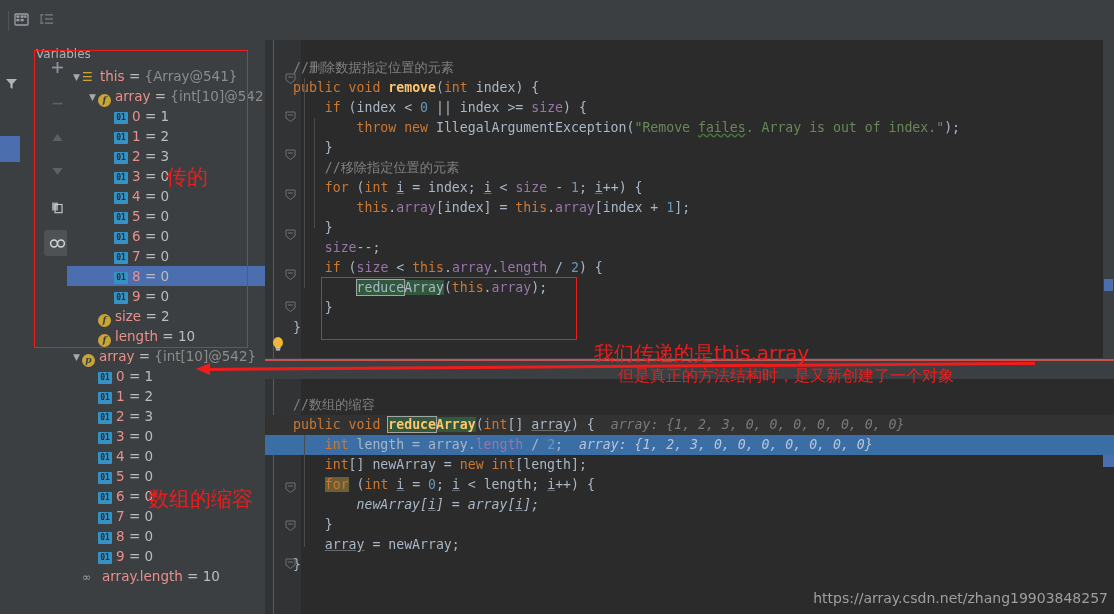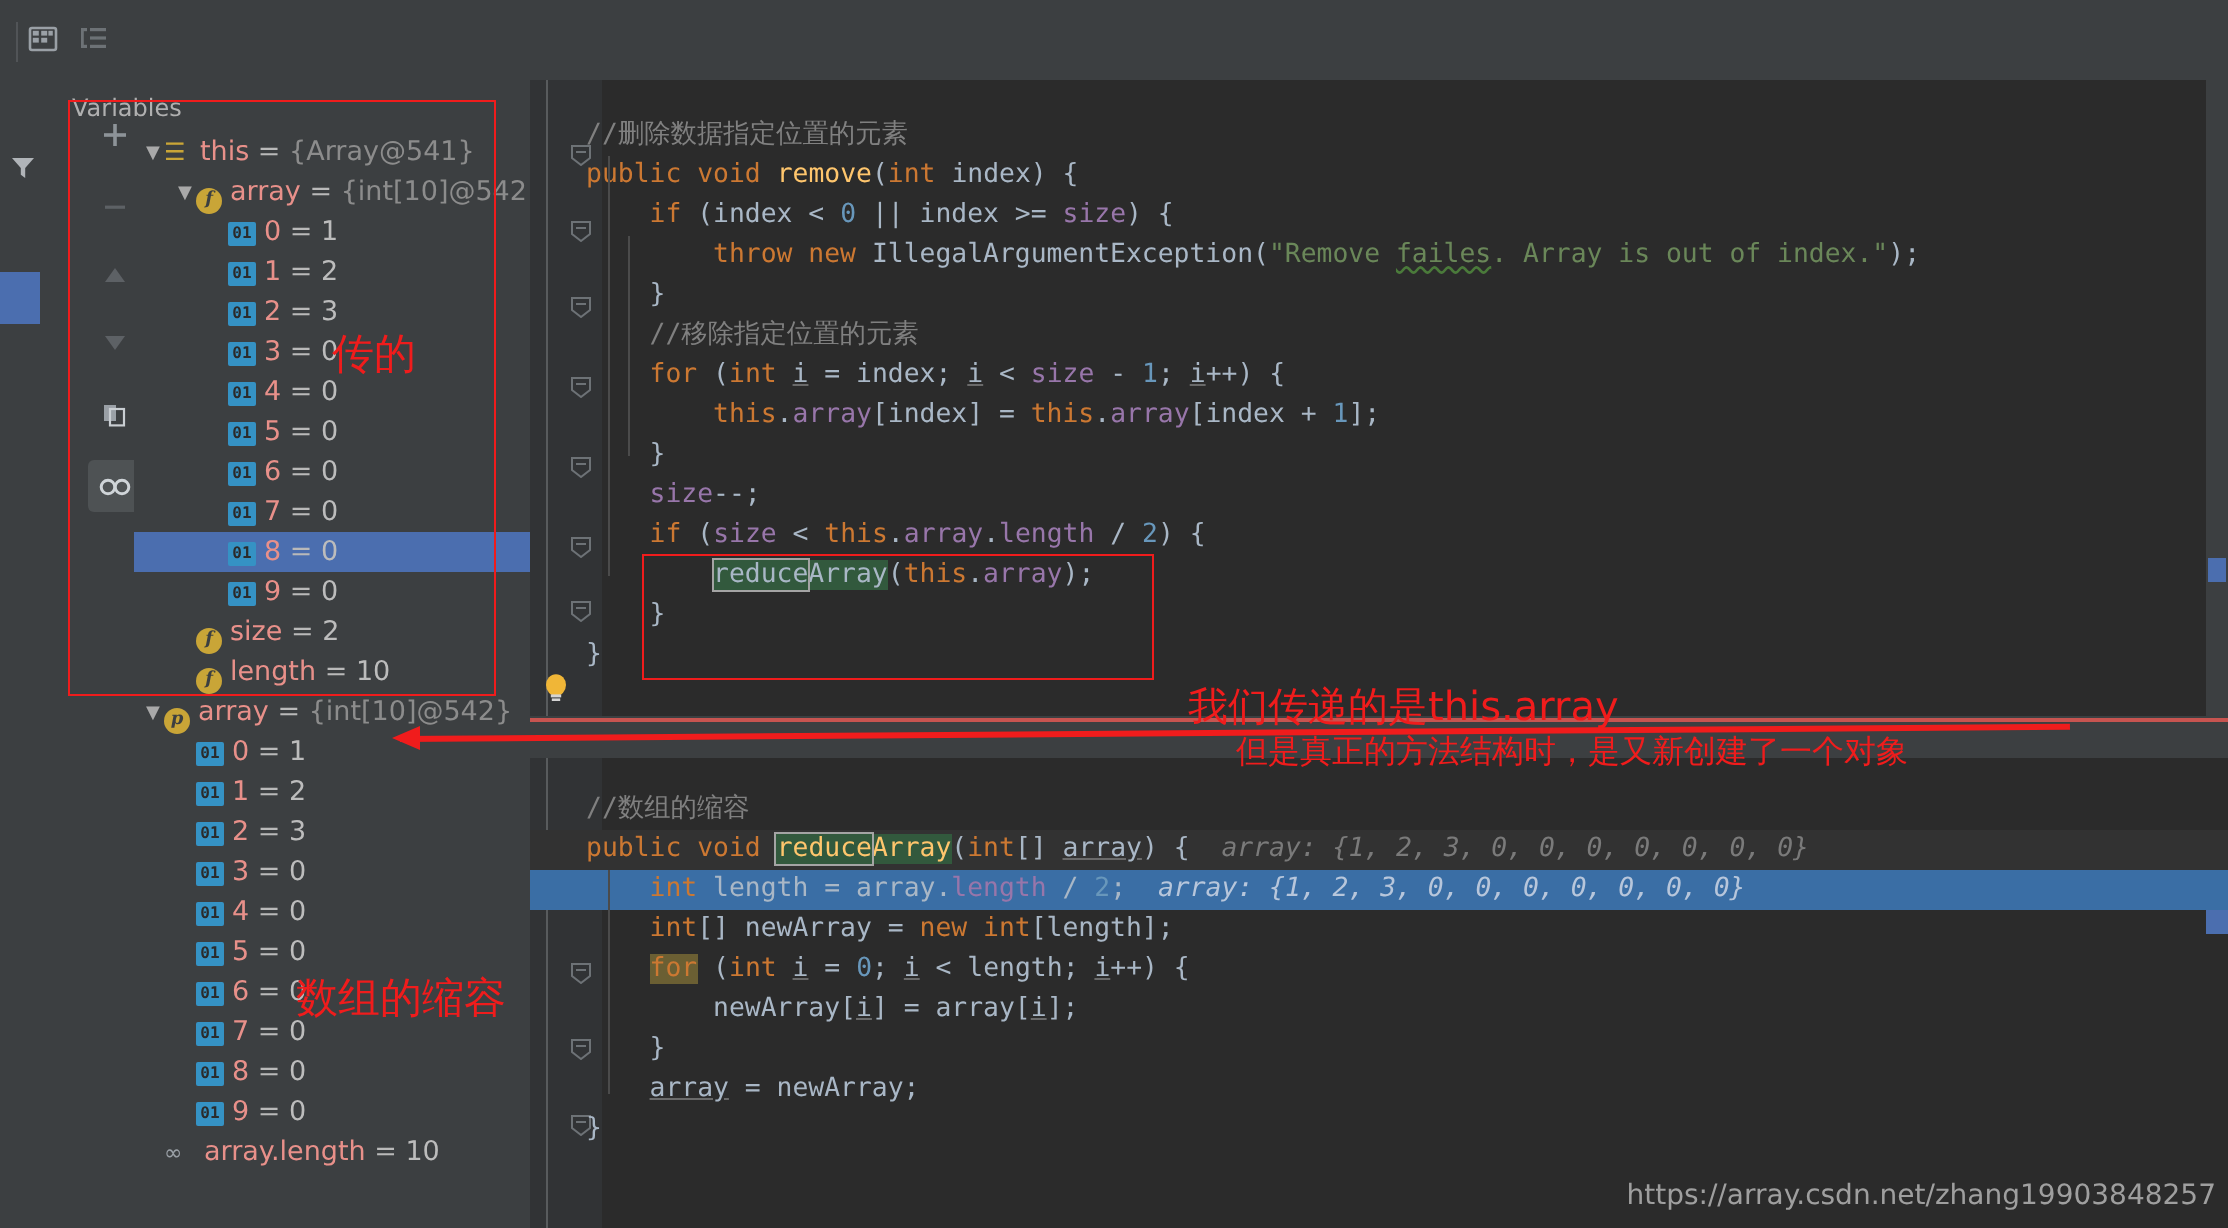--- a/index.html
+++ b/index.html
@@ -57,21 +57,21 @@
   #gutter-bottom{position:absolute;left:0;top:0;width:36px;height:235px;background:#313335;}
   #editor-bottom-code{position:absolute;left:28px;top:0;width:821px;height:235px;}
 
   .cline{position:absolute;left:0;height:20px;line-height:20px;white-space:pre;
          font-family:"DejaVu Sans Mono","Liberation Mono",monospace;font-size:13.2px;}
   .hl-line{position:absolute;left:0;height:20px;}
 
   
   .t-cmt{color:#808080;}
   .t-kw{color:#cc7832;}
-  .t-fn{color:#ffc66d;}
+  .t-fn{color:#ffc66d;font-weight:bold;}
   .t-str{color:#6a8759;}
   .t-num{color:#6897bb;}
   .t-fld{color:#9876aa;}
   .t-txt{color:#a9b7c6;}
   .t-ident{color:#a9b7c6;text-decoration:underline;text-decoration-color:#6a6a6a;}
   .t-hint{color:#7a7a7a;font-style:italic;}
   .t-hint-sel{color:#b7c6db;font-style:italic;}
   .t-err{color:#6a8759;text-decoration:underline wavy #4a7a3a;text-decoration-skip-ink:none;}
   .occ{background:#32593d;}
   .occ-box{background:#32593d;outline:1px solid #a4a4a4;}
@@ -304,21 +304,21 @@
         </svg></div>
     </div>
   <div id="editor-bottom-code">
       <div class="hl-line" style="top: 56px; height: 20px; left: -28px; width: 849px; background: rgb(58, 110, 165);"></div>
       <div class="hl-line" style="top: 36px; height: 20px; left: -28px; width: 849px; background: rgb(50, 50, 50);"></div>
       <div class="cline" style="top: 16px;"><span class="t-cmt">//数组的缩容</span></div>
       <div class="cline" style="top: 36px;"><span class="t-kw">public</span> <span class="t-kw">void</span> <span class="occ-box t-fn">reduce</span><span class="occ t-fn">Array</span><span class="t-txt">(</span><span class="t-kw">int</span><span class="t-txt">[] </span><span class="t-ident">array</span><span class="t-txt">) {</span>  <span class="t-hint">array: {1, 2, 3, 0, 0, 0, 0, 0, 0, 0}</span></div>
       <div class="cline" style="top: 56px;">    <span class="t-kw">int</span> <span class="t-txt">length = </span><span class="t-txt">array</span><span class="t-txt">.</span><span class="t-fld">length</span><span class="t-txt"> / </span><span class="t-num">2</span><span class="t-txt">;</span>  <span class="t-hint-sel">array: {1, 2, 3, 0, 0, 0, 0, 0, 0, 0}</span></div>
       <div class="cline" style="top: 76px;">    <span class="t-kw">int</span><span class="t-txt">[] newArray = </span><span class="t-kw">new</span> <span class="t-kw">int</span><span class="t-txt">[length];</span></div>
       <div class="cline" style="top: 96px;">    <span class="kw-occ t-kw">for</span> <span class="t-txt">(</span><span class="t-kw">int</span> <span class="t-ident">i</span><span class="t-txt"> = </span><span class="t-num">0</span><span class="t-txt">; </span><span class="t-ident">i</span><span class="t-txt"> &lt; length; </span><span class="t-ident">i</span><span class="t-txt">++) {</span></div>
-      <div class="cline" style="top: 116px;">        <span class="t-txt">newArray[</span><span class="t-ident">i</span><span class="t-txt">] = array[</span><span class="t-ident">i</span><span class="t-txt">];</span></div>
+      <div class="cline" style="top: 116px; font-style: italic;">        <span class="t-txt">newArray[</span><span class="t-ident">i</span><span class="t-txt">] = array[</span><span class="t-ident">i</span><span class="t-txt">];</span></div>
       <div class="cline" style="top: 136px;">    <span class="t-txt">}</span></div>
       <div class="cline" style="top: 156px;">    <span class="t-ident">array</span><span class="t-txt"> = newArray;</span></div>
       <div class="cline" style="top: 176px;"><span class="t-txt">}</span></div>
       <div class="iguide" style="left: 11px; top: 56px; height: 112px;"></div>
     </div>
 <div class="abs" style="right: 0px; top: 76px; width: 11px; height: 12px; background: rgb(75, 110, 175);"></div>
   </div>
 
 <div class="redbox abs" id="redbox-vars"></div>
 <div class="redbox abs" id="redbox-code"></div>

